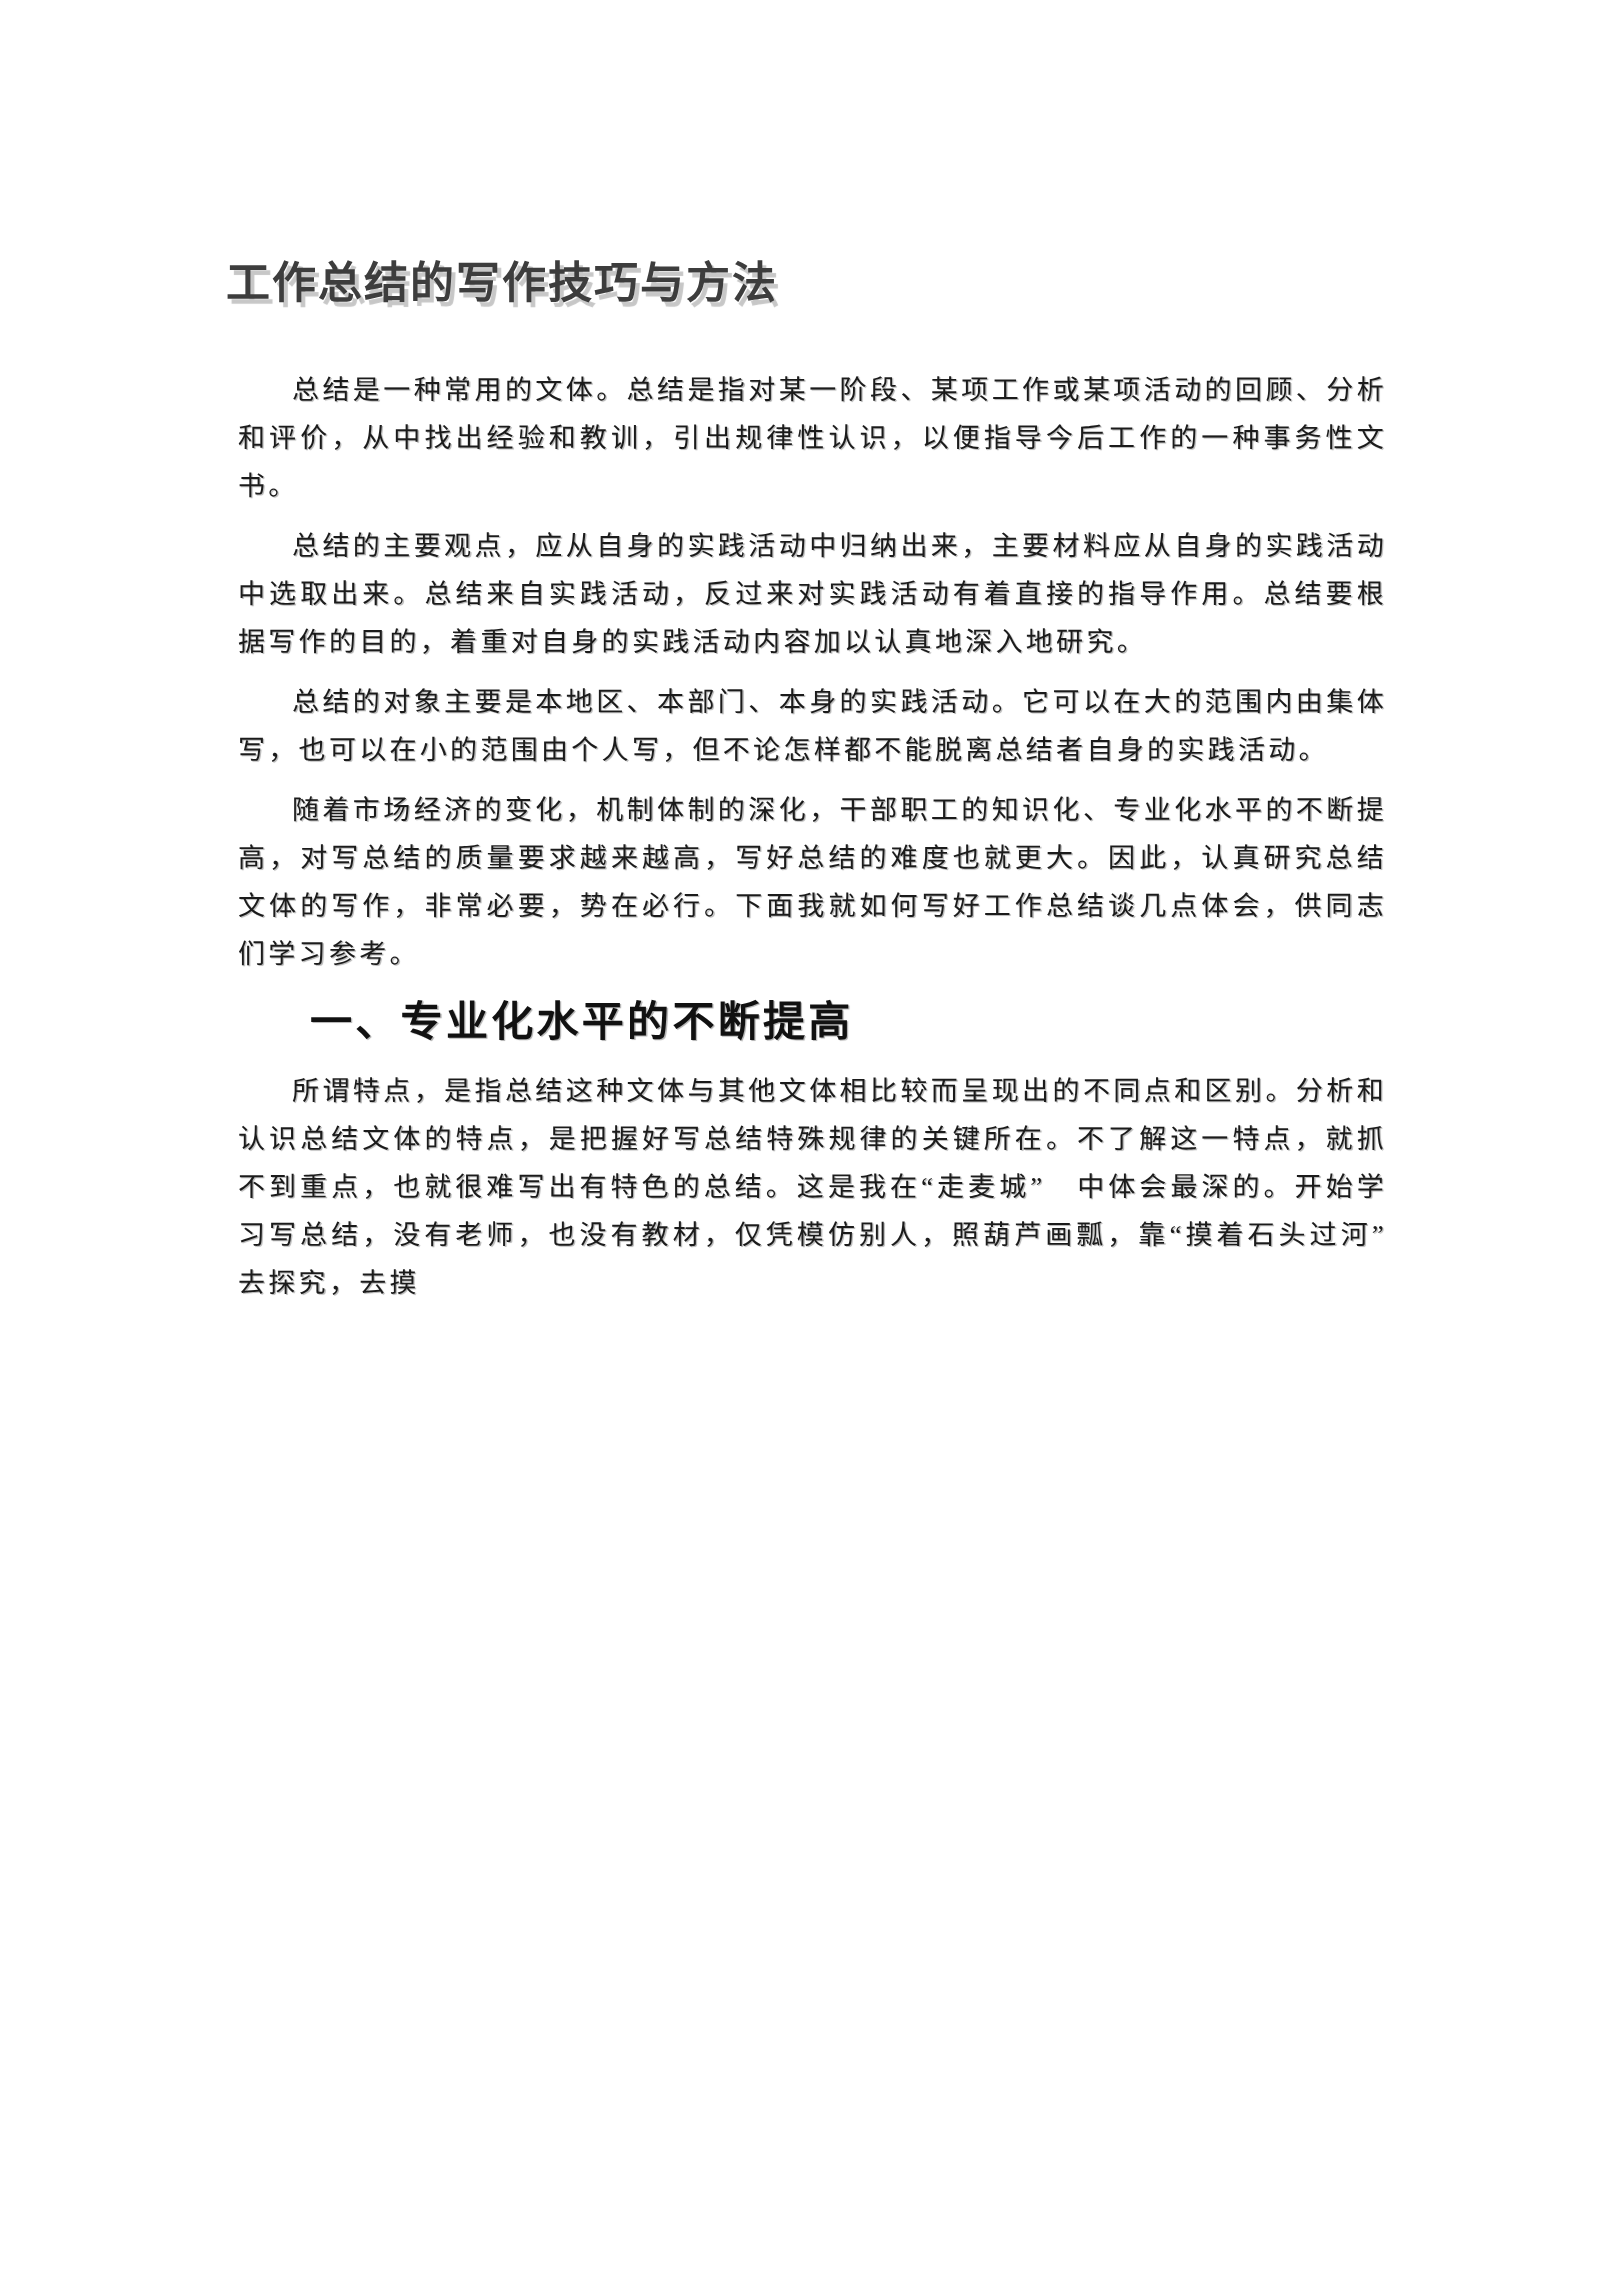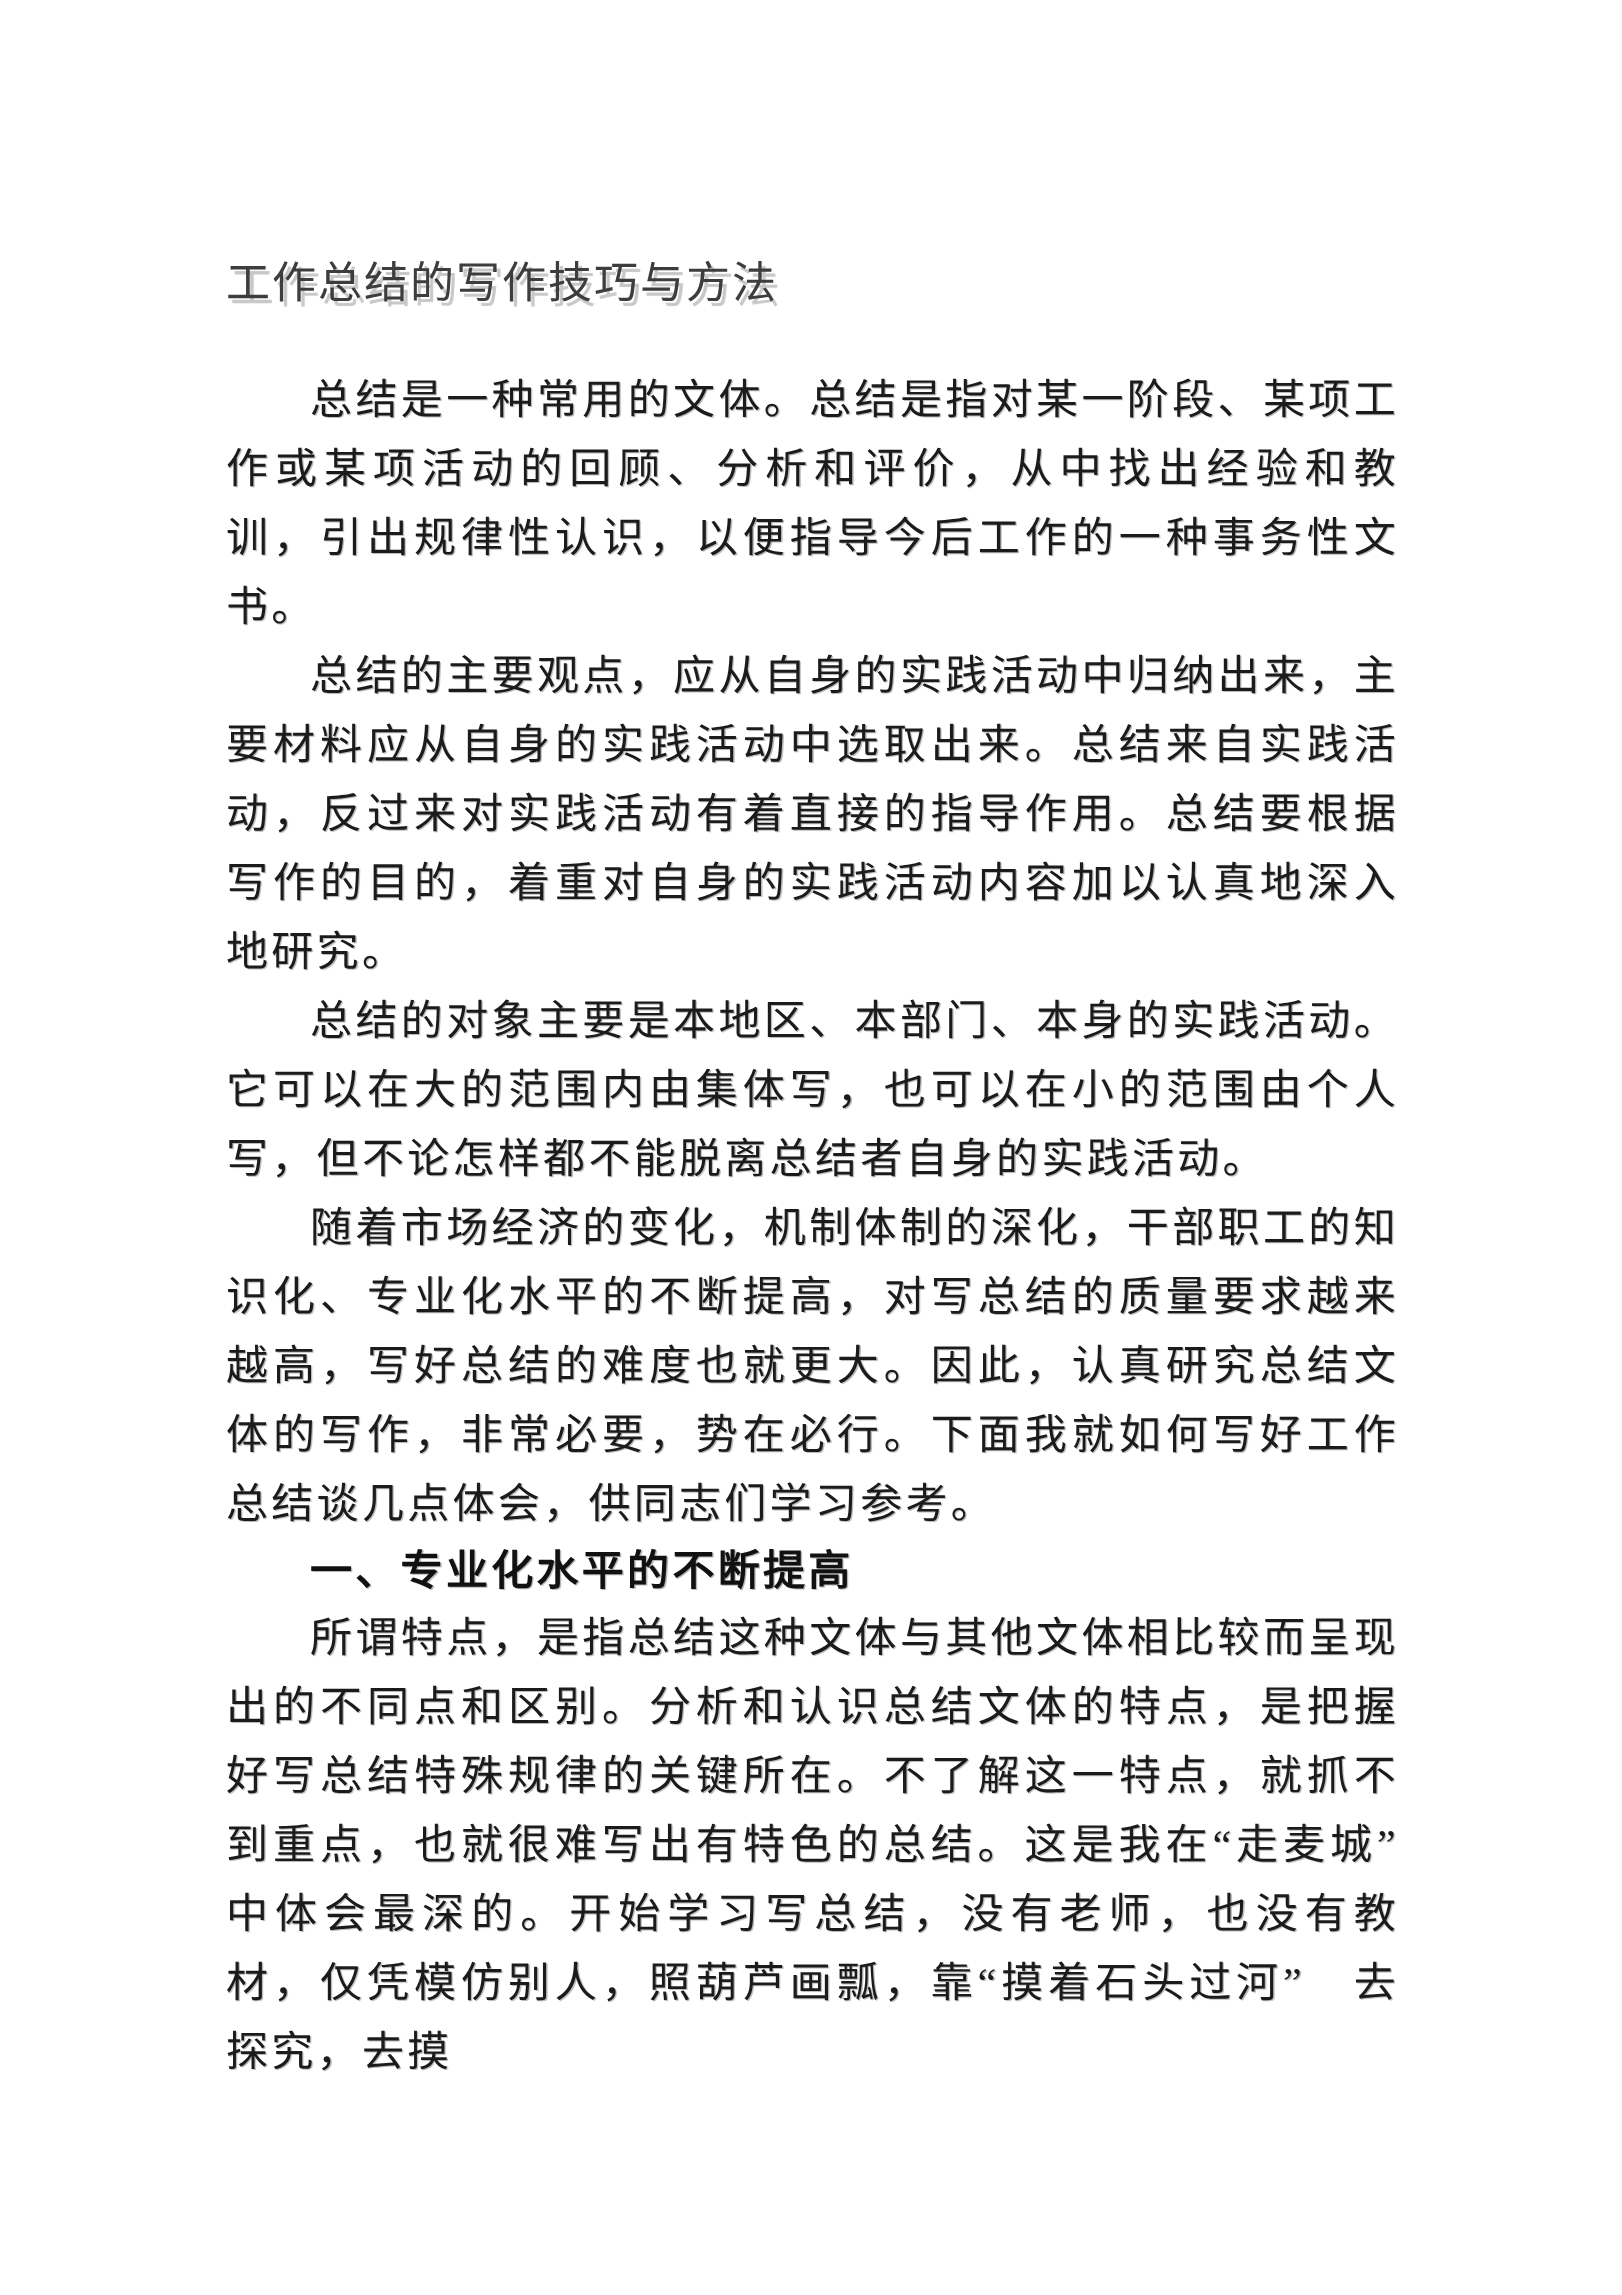--- a/index.html
+++ b/index.html
@@ -17,31 +17,31 @@
   }
   .content {
     position: absolute;
     left: 226px;
     top: 257px;
     width: 1173px;
   }
   .doc-title {
     margin: 0 0 58px 0;
     font-family: "Liberation Sans", "DejaVu Sans", sans-serif;
-    font-weight: normal;
+    font-weight: bold;
     font-size: 44px;
     line-height: 51px;
     letter-spacing: 2px;
     color: #3d3d3d;
     text-shadow: 3.9px 4.6px 0.7px rgba(0,0,0,0.22);
   }
   .body-para {
-    margin: 0;
-    font-size: 42px;
-    line-height: 69px;
+    margin: 12px;
+    font-size: 27px;
+    line-height: 48px;
     letter-spacing: 3.3px;
     color: #1b1b1b;
     text-align: justify;
     text-justify: inter-ideograph;
     text-indent: 2em;
     text-shadow: 1.3px 1.3px 0.7px rgba(0,0,0,0.28);
   }
   .section-heading {
     margin: 0;
     font-size: 42px;

